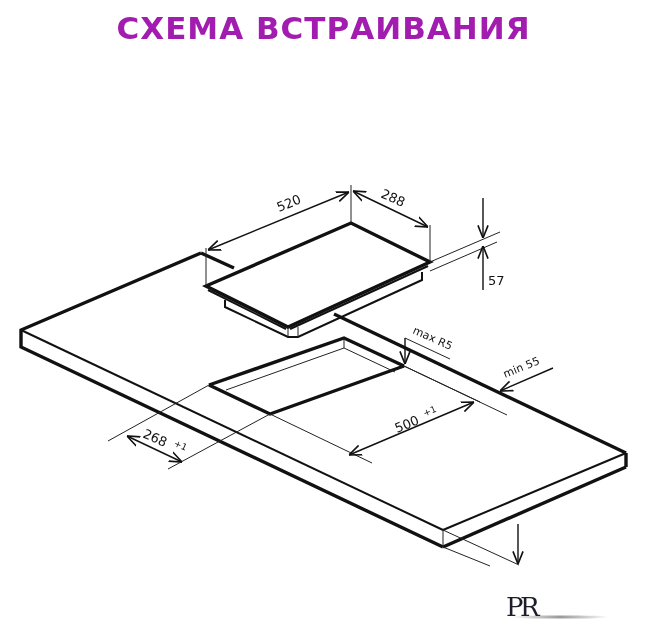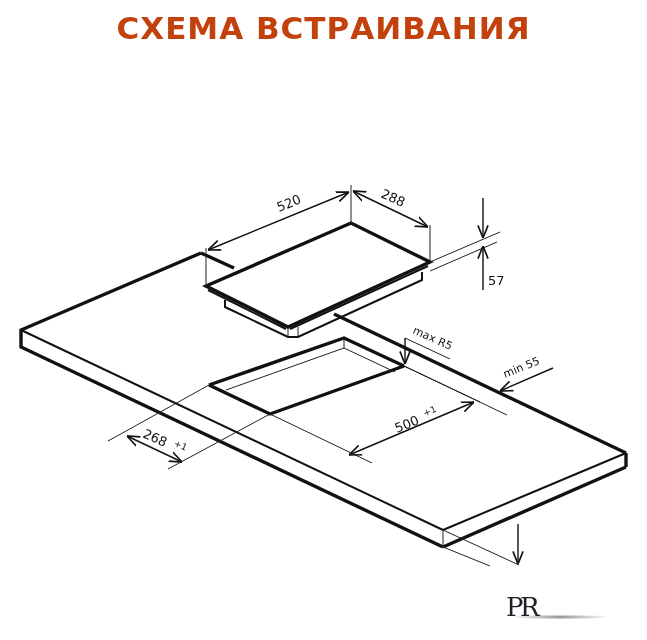--- a/index.html
+++ b/index.html
@@ -1,20 +1,20 @@
 <!DOCTYPE html>
 <html><head>
   <meta charset="utf-8">
   <style>
     html, body { margin: 0; padding: 0; background: #ffffff; }
     body { width: 647px; height: 640px; position: relative; overflow: hidden; font-family: "DejaVu Sans", sans-serif; }
     .title {
       position: absolute; left: 0; top: 10px; width: 647px; text-align: center;
       font-family: "DejaVu Sans", sans-serif; font-weight: 900; font-size: 31px;
-      letter-spacing: 1px; color: #c2410c;
+      letter-spacing: 1px; color: #a21caf;
     }
     svg.diagram { position: absolute; left: 0; top: 0; }
     .thick { stroke: #111; stroke-width: 3.4; fill: none; stroke-linejoin: miter; stroke-linecap: butt; }
     .mid { stroke: #111; stroke-width: 2; fill: none; }
     .thin { stroke: #222; stroke-width: 1; fill: none; }
     .dim { stroke: #111; stroke-width: 1.4; fill: none; }
     .lbl { font-family: "DejaVu Sans", sans-serif; font-size: 13px; fill: #111; }
     .lbl-sm { font-family: "DejaVu Sans", sans-serif; font-size: 9px; fill: #111; }
     .lbl-md { font-family: "DejaVu Sans", sans-serif; font-size: 11px; fill: #111; }
     .logo { font-family: "DejaVu Serif", serif; font-size: 26px; fill: #1c1f2a; }

